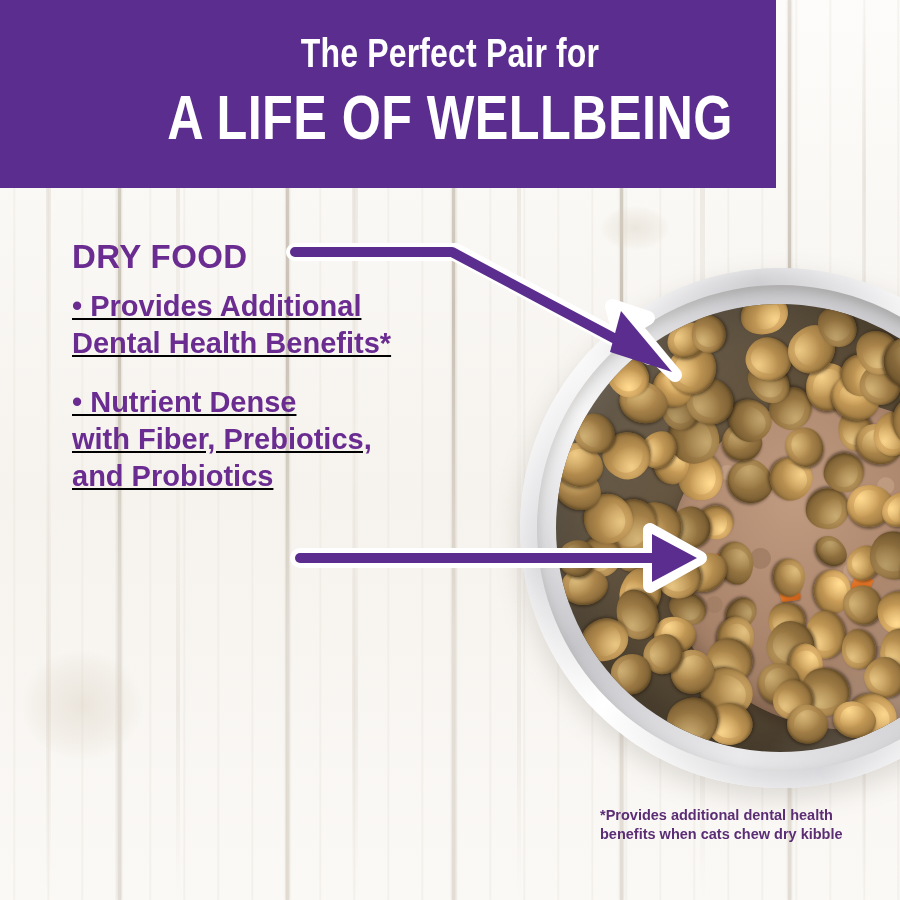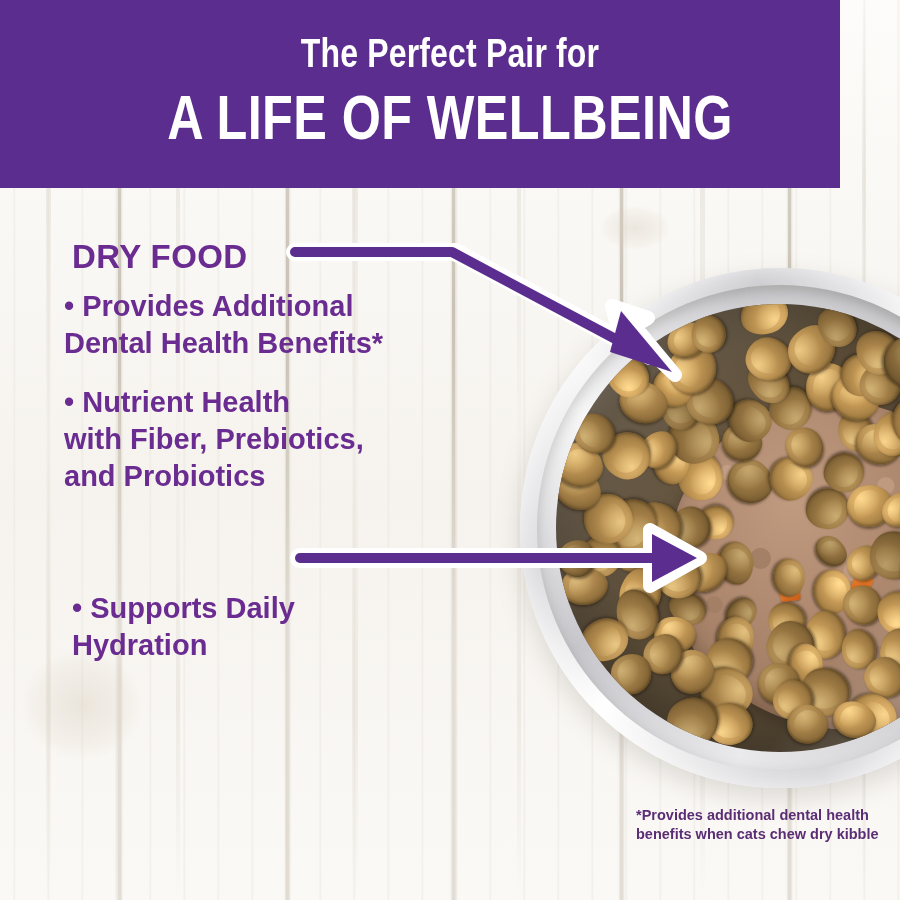--- a/index.html
+++ b/index.html
@@ -71,21 +71,21 @@
       rgba(214,203,186,0.40) 0%,
       rgba(214,203,186,0.14) 55%,
       rgba(214,203,186,0.00) 72%);
   }
 
   
   .header-band {
     position: absolute;
     left: 0;
     top: 0;
-    width: 840px;
+    width: 776px;
     height: 188px;
     background: #5b2d8e;
     z-index: 5;
   }
   .hdr-line1 {
     position: absolute;
     left: 0;
     top: 33px;
     width: 900px;
     text-align: center;
@@ -424,29 +424,27 @@
 
     <g>
       <path d="M300,558 L672,558" fill="none" stroke="#ffffff" stroke-width="20" stroke-linecap="round"></path>
       <path d="M700,558 L650,530 L650,586 Z" fill="#ffffff" stroke="#ffffff" stroke-width="14" stroke-linejoin="round"></path>
       <path d="M300,558 L660,558" fill="none" stroke="#5b2d8e" stroke-width="10" stroke-linecap="round"></path>
       <path d="M697,558 L652,534 L652,582 Z" fill="#5b2d8e"></path>
     </g>
   </svg>
 
   <div class="sec-head" style="left:72px; top:238px;">DRY FOOD</div>
-  <div class="bullets" style="left:64px; top:288px;">
+  <div class="bullets" style="left:72px; top:288px;text-decoration:underline;">
     <p class="bullet" style="white-space:pre-line;">• Provides Additional
 Dental Health Benefits*</p>
-    <p class="bullet" style="white-space:pre-line;">• Nutrient Health
+    <p class="bullet" style="white-space:pre-line;">• Nutrient Dense
 with Fiber, Prebiotics,
 and Probiotics</p>
   </div>
 
   <div class="bullets" style="left:72px; top:590px;">
-    <p class="bullet" style="white-space:pre-line;">• Supports Daily
-Hydration</p>
   </div>
 
-  <div class="footnote" style="left:636px; top:806px;">*Provides additional dental health
+  <div class="footnote" style="left:600px; top:806px;">*Provides additional dental health
 benefits when cats chew dry kibble</div>
 
 </div>
 
 </body></html>

